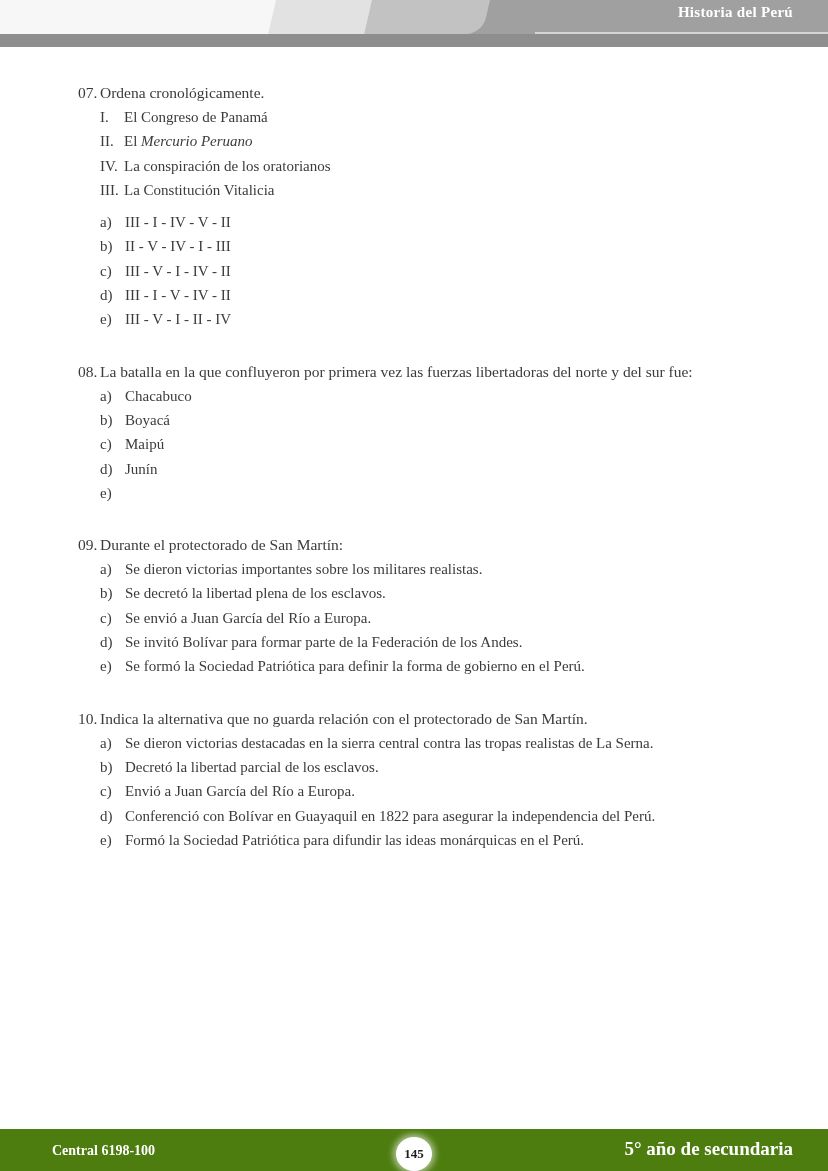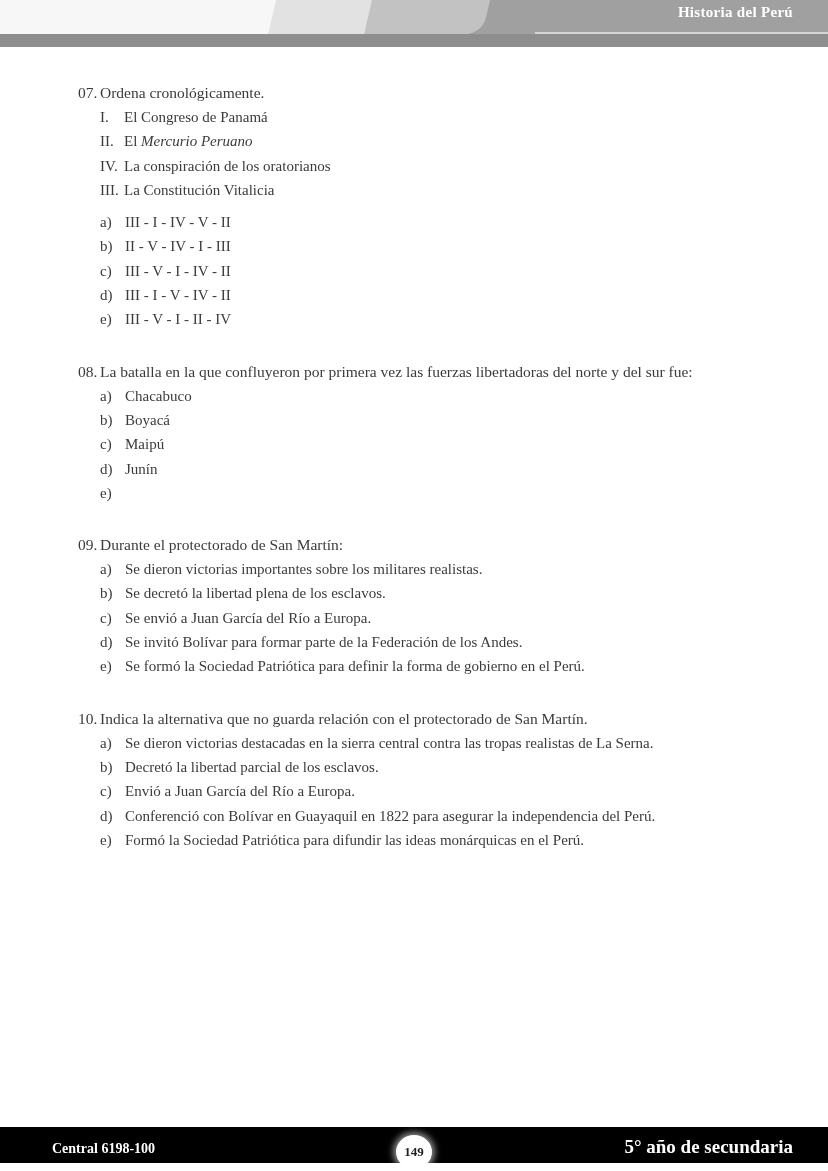--- a/index.html
+++ b/index.html
@@ -140,24 +140,24 @@
   .opt-text em {
     font-style: italic;
   }
   .roman-group {
     margin-bottom: 11px;
   }
 
   
   .page-footer {
     position: absolute;
-    bottom: 8px; left: 0;
-    width: 828px;
-    height: 36px;
-    background: #000000;
+    bottom: 0; left: 0;
+    width: 828px;
+    height: 42px;
+    background: #4d7c0f;
   }
   .ftr-left {
     position: absolute;
     left: 52px;
     top: 14px;
     font-family: "Liberation Serif", serif;
     font-weight: bold;
     font-size: 14px;
     color: #ffffff;
     white-space: nowrap;
@@ -335,16 +335,16 @@
             <span class="opt-text">Formó la Sociedad Patriótica para difundir las ideas monárquicas en el Perú.</span>
           </li>
         </ul>
       </div>
     </div>
 </div>
 
 <div class="page-footer">
   <div class="ftr-left">Central 6198-100</div>
   <div class="ftr-page-badge">
-    <span class="ftr-page-num">149</span>
+    <span class="ftr-page-num">145</span>
   </div>
   <div class="ftr-right">5° año de secundaria</div>
 </div>
 
 </body></html>

